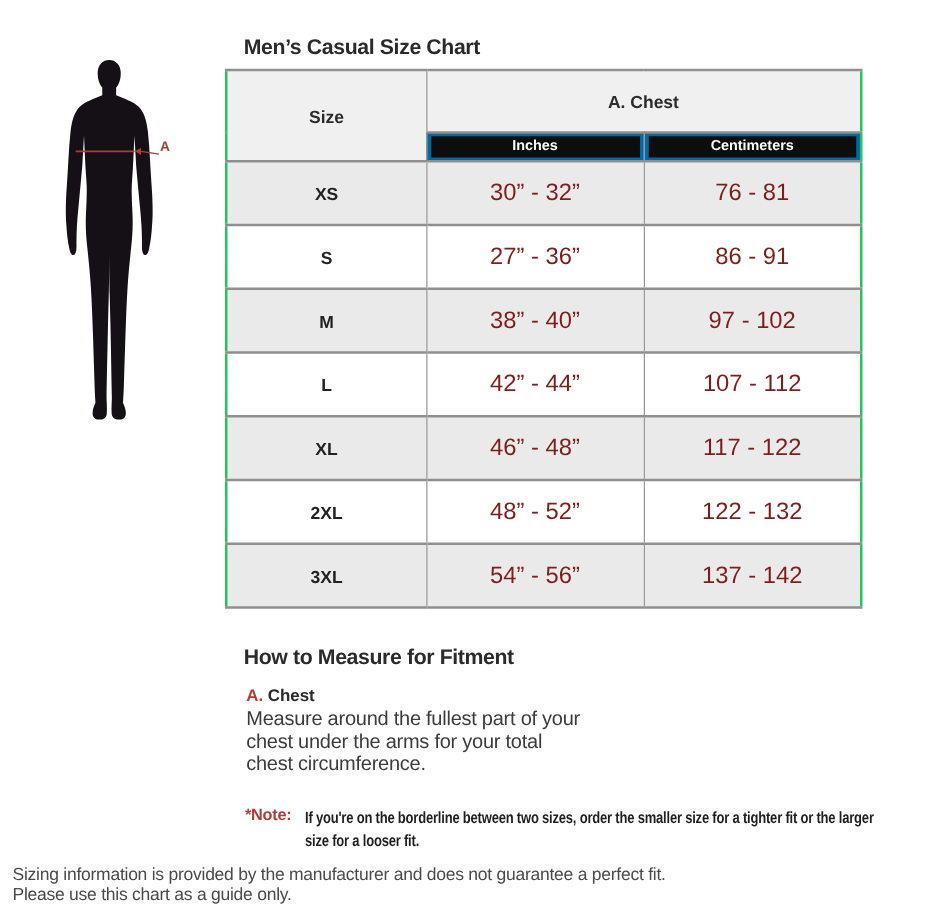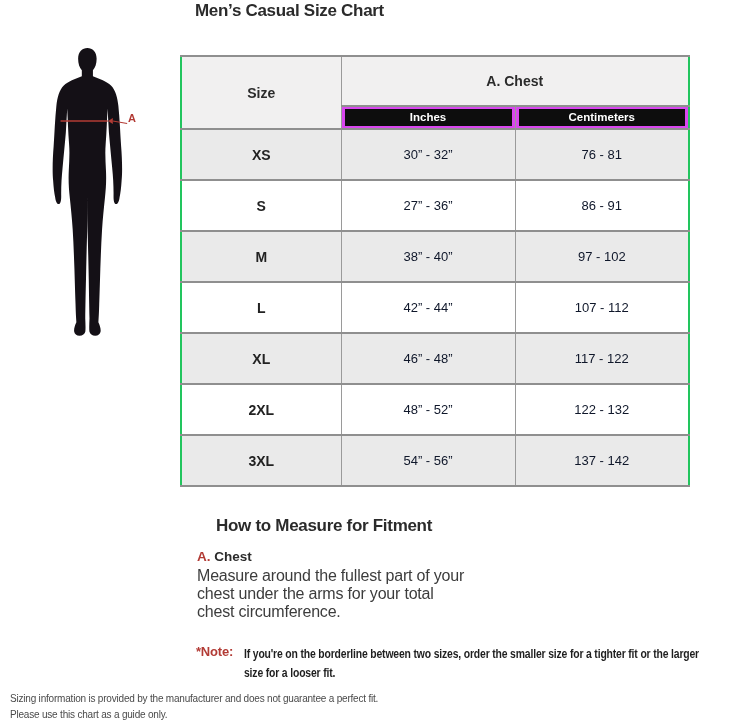--- a/index.html
+++ b/index.html
@@ -11,52 +11,52 @@
 
   
   .figure-svg { position:absolute; left:40px; top:48px; width:104px; height:296px; }
   .marker-label {
     position:absolute; left:128px; top:112px;
     font-size:11px; font-weight:bold; color:#b23b35;
   }
 
   
   .title {
-    position:absolute; left:195px; top:1px;
+    position:absolute; left:195px; top:28px;
     font-size:17px; font-weight:bold; letter-spacing:-0.3px; color:#2b2b2b;
   }
   .section-heading {
     position:absolute; left:195px; top:516px;
-    font-size:17px; font-weight:bold; letter-spacing:-0.3px; color:#2b2b2b;margin-left:21px;
+    font-size:17px; font-weight:bold; letter-spacing:-0.3px; color:#2b2b2b;
   }
 
   
   .chart-table {
     position:absolute; left:180px; top:55px; width:508px;
     border-collapse:collapse; table-layout:fixed;
     border:2px solid #22c55e;
   }
   .chart-table th, .chart-table td {
     border:1px solid #9a9a9a;
     border-top-width:2px; border-bottom-width:2px;
     border-top-color:#8f8f8f; border-bottom-color:#8f8f8f;
     text-align:center; vertical-align:middle; padding:0;
   }
   .hdr-row { height:50px; }
   .unit-row { height:22px; }
   .data-row { height:51px;margin-left:48px; }
   .hdr-cell { background:#f1f0f0; font-size:14px; font-weight:bold; color:#2b2b2b; }
   .group-hdr { border-bottom:2px solid #ffffff; }
-  .unit-cell { background:#d946ef; border-top:2px solid #ffffff; }
+  .unit-cell { background:#0369a1; border-top:2px solid #ffffff; }
   .unit-bar {
     background:#0d0d0d; color:#ffffff; margin:2px 3px; height:17px;
     line-height:17px; font-size:11.5px; font-weight:bold;
   }
   .size-cell { font-size:14px; font-weight:bold; color:#222222; }
-  .val-cell  { font-size:13px; color:#0f172a; }
+  .val-cell  { font-size:19px; color:#7f1d1d; }
   .data-row.alt td { background:#eaeaea; }
   .data-row td { background:#ffffff; }
 
   
   .measure-block { position:absolute; left:197px; top:549px; }
   .measure-label { font-size:13.5px; font-weight:bold; color:#2b2b2b; }
   .measure-label .letter { color:#b23b35; }
   .measure-desc {
     margin-top:3px; width:272px;
     font-size:16px; line-height:18px; letter-spacing:-0.2px; color:#3c3c3c;
@@ -69,21 +69,21 @@
     margin-right:11px; white-space:nowrap; letter-spacing:-0.2px;text-align:right;
   }
   .note-text {
     width:580px; transform:scaleX(0.8); transform-origin:left top;
     font-size:13px; font-weight:bold; line-height:19px;
     letter-spacing:-0.2px; color:#1f1f1f;
   }
 
   
   .footer { position:absolute; left:10px; top:691px; }
-  .footer div { font-size:10px; line-height:16px; letter-spacing:-0.2px; color:#4a4a4a; }
+  .footer div { font-size:14px; line-height:16px; letter-spacing:-0.2px; color:#4a4a4a; }
 </style>
 </head>
 <body>
 
 <div class="page">
 
   <svg class="figure-svg" viewBox="0 0 110 320">
     <path fill="#141016" d="
       M50,0
       C44.5,0 40,4 40,11.5 C40,17 41.5,21 44,24 L44,30.5

